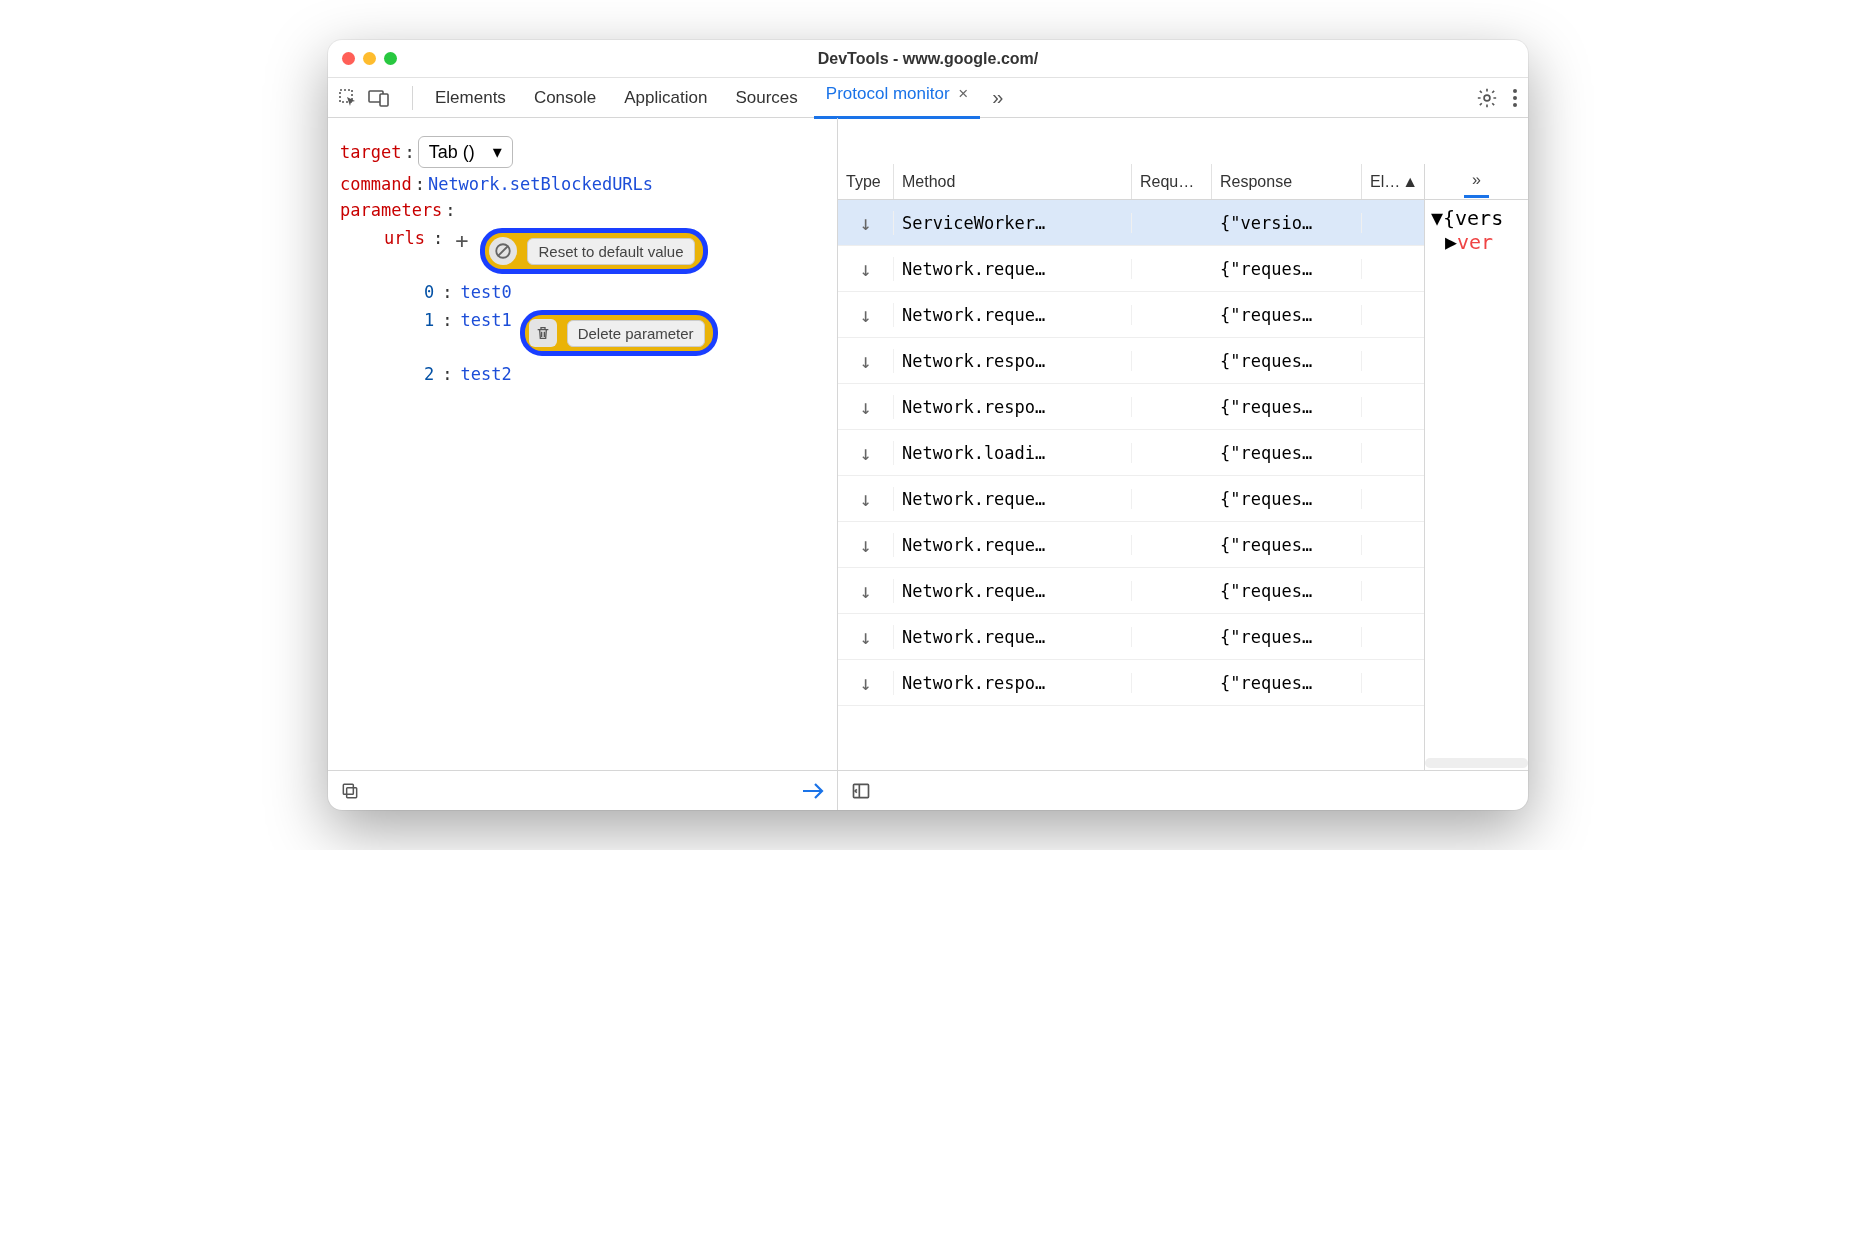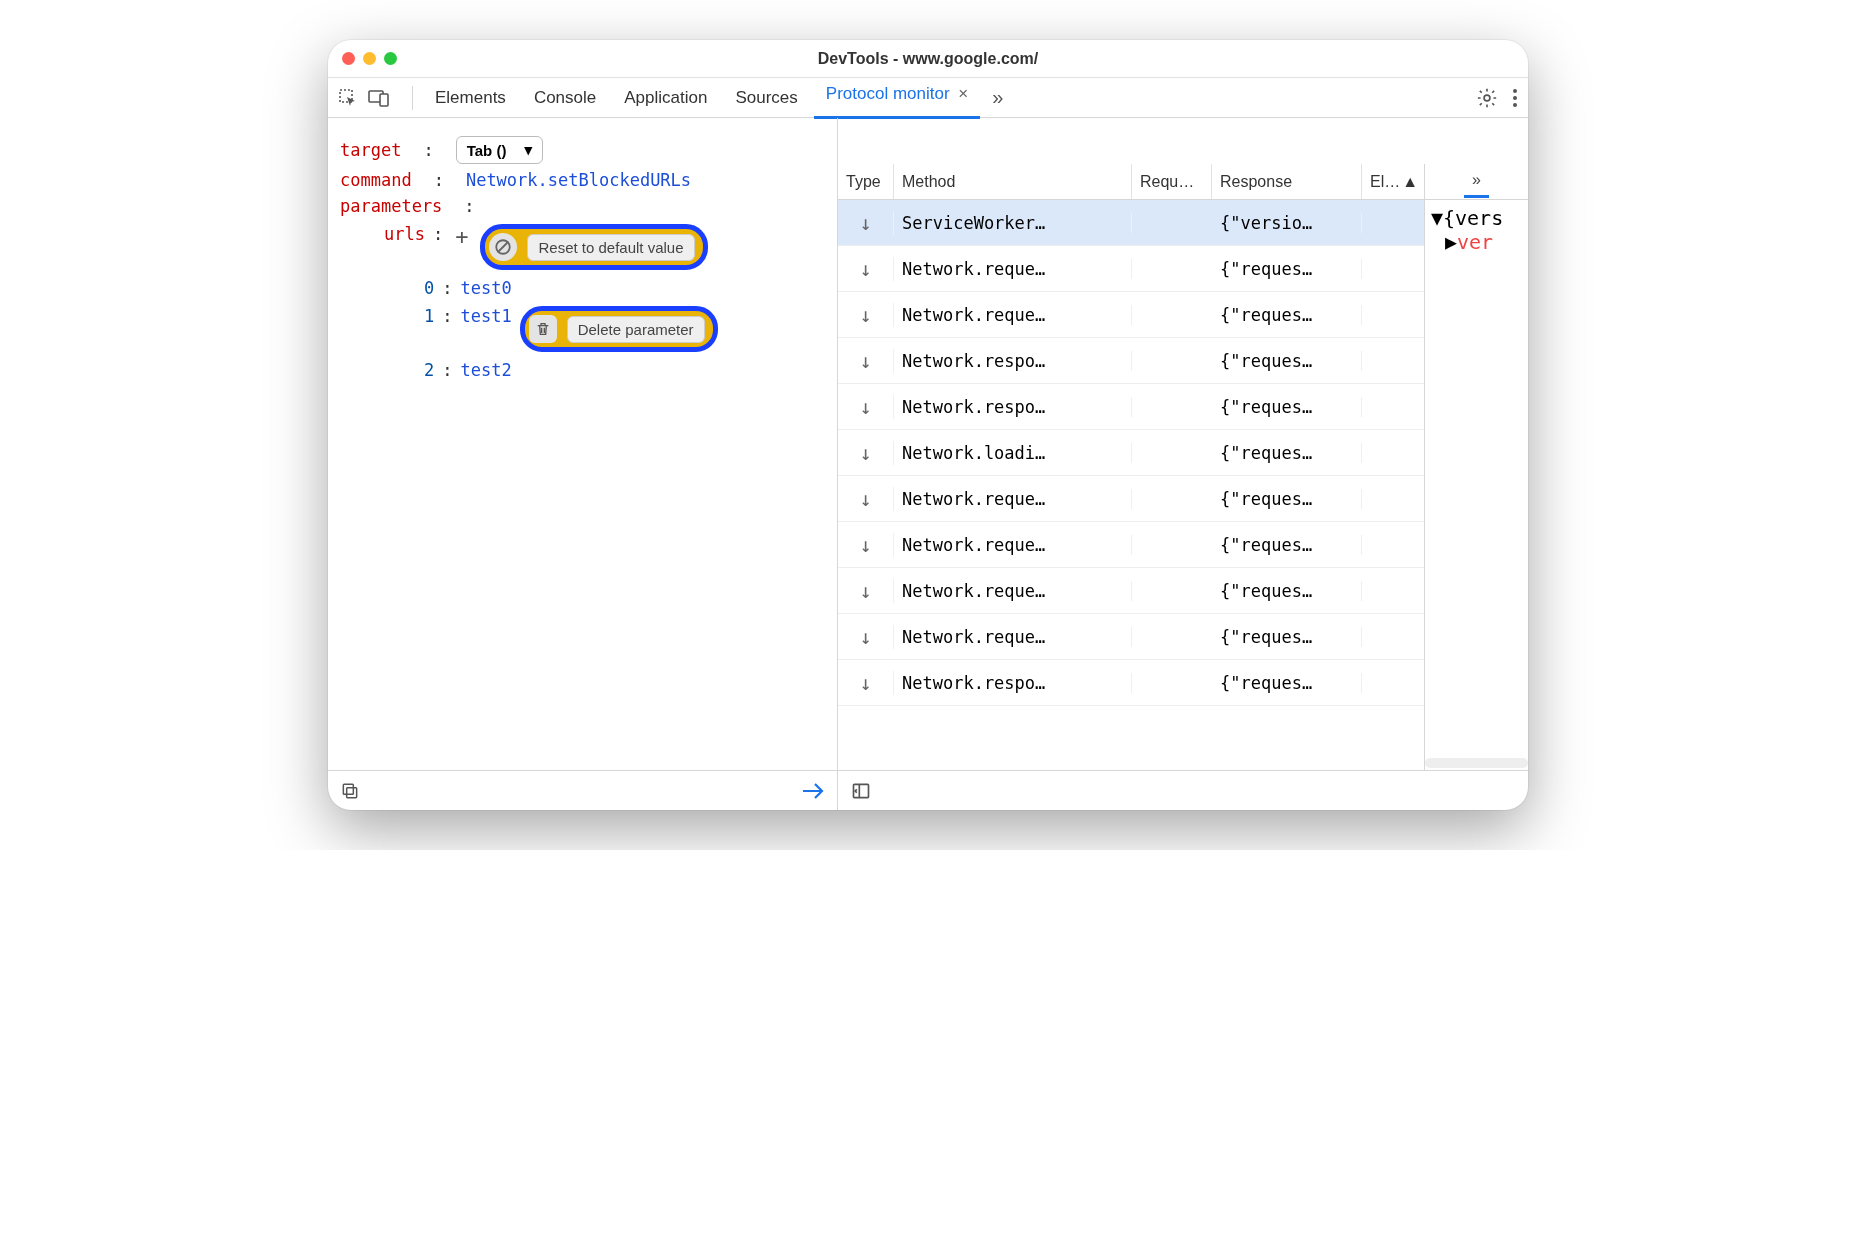--- a/index.html
+++ b/index.html
@@ -8,21 +8,21 @@
     background: #fff;
     display: flex;
     justify-content: center;
     align-items: flex-start;
     padding: 40px;
   }
   .window {
     width: 1200px;
     height: 770px;
     background: #fff;
-    border-radius: 23px;
+    border-radius: 14px;
     box-shadow: 0 20px 60px rgba(0,0,0,0.35), 0 0 0 1px rgba(0,0,0,0.05);
     overflow: hidden;
     display: flex;
     flex-direction: column;
   }
   
   .titlebar {
     height: 38px;
     display: flex;
     align-items: center;
@@ -68,30 +68,29 @@
   }
   .left-pane {
     width: 510px;
     border-right: 1px solid #d6d6d6;
     display: flex;
     flex-direction: column;
     font-family: Menlo, Consolas, monospace;
     font-size: 17px;
   }
   .left-content { flex: 1; padding: 12px 12px; overflow: auto; }
-  .kv-line { margin: 6px 0; display: flex; align-items: center; gap: 22px; flex-wrap: wrap; }
+  .kv-line { margin: 6px 0; display: flex; align-items: center; gap: 3px; flex-wrap: wrap; }
   .key { color: #c80000; }
   .colon { color: #333; }
   .val { color: #1d4ed8; }
   .select {
     display: inline-flex; align-items: center; gap: 18px;
     border: 1px solid #bbb; border-radius: 6px;
-    padding: 4px 10px; font-family: -apple-system, Arial; font-size: 15px;
+    padding: 4px 10px; font-family: -apple-system, Arial; font-size: 18px;
     background: #fff;
-    font-weight: bold;
   }
   .urls-block { padding-left: 28px; }
   .url-row { display:flex; align-items:flex-start; gap:8px; margin: 8px 16px;}
   .idx { color: #0451a5; }
   .inline-action {
     display: inline-flex; align-items: center; gap: 10px;
     border: 5px solid #1a3fff; border-radius: 22px;
     padding: 4px 8px 4px 4px; background: #eab308;
   }
   .btn-chip {

